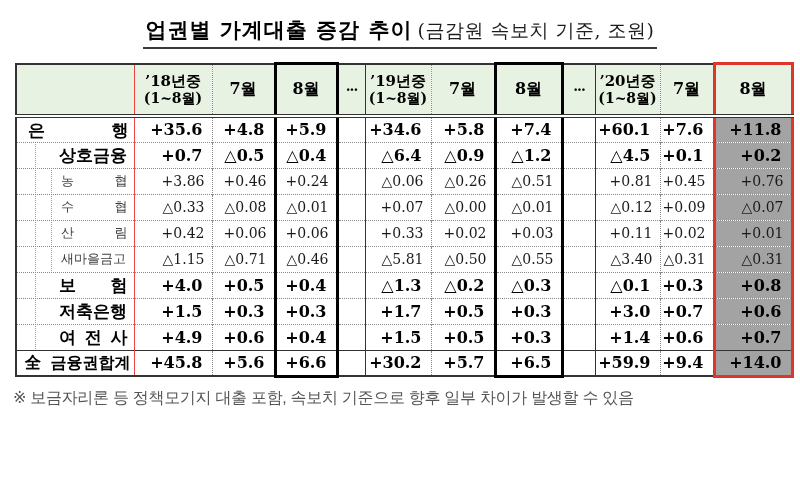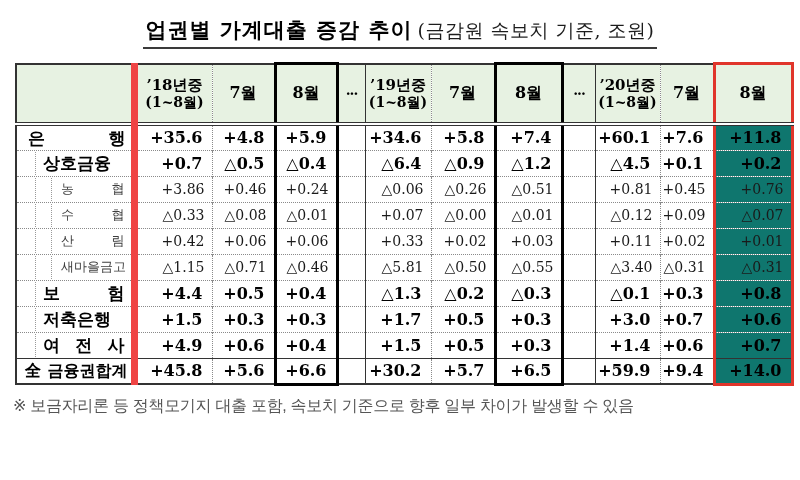--- a/index.html
+++ b/index.html
@@ -24,43 +24,43 @@
     width: 776px;
     border: 2px solid #333;
   }
   th, td { overflow: hidden; vertical-align: middle; }
 
   
   thead th {
     background: #e7f2e2;
     border-bottom: 4px double #333;
     font-weight: bold;
-    height: 60px;
+    height: 52px;
     font-size: 16px;
     text-align: center;
   }
   .yr-l1 { display: block; font-size: 15px; line-height: 17px; }
   .yr-l2 { display: block; font-size: 14px; line-height: 16px; font-weight: bold; }
   .dots-glyph { font-size: 14px; font-weight: bold; letter-spacing: -1px; }
 
   
-  .cl { border-right: 7px solid #ef4444; }          
+  .cl { border-right: 1px solid #ef4444; }          
   .cy { border-right: 1px dotted #8a8a8a; }      
   .cd { border-right: 1px solid #333; }          
 
   
   .bb { border-left: 3px solid #000; border-right: 3px solid #000; }
   thead th.bb { border-top: 3px solid #000; }
   tr.last td.bb { border-bottom: 3px solid #000; margin-left: 40px; }
 
   
   .rb { border-left: 3px solid #e0352b; border-right: 3px solid #e0352b; }
   thead th.rb { border-top: 3px solid #e0352b; }
   tr.last td.rb { border-bottom: 3px solid #e0352b; }
-  tbody td.rb { background: #0f766e; }
+  tbody td.rb { background: #a3a3a3; }
 
   
   tbody td { border-top: 1px dotted #8a8a8a; height: 26px; }
   tr.sep-solid td { border-top: 1px solid #333; }
 
   td.v { text-align: right; padding-right: 9px; font-weight: bold; font-size: 16px; }
   tr.sub td.v { font-weight: normal; font-size: 14px; color: #1a1a1a; padding-right: 7px; }
 
   
   td.label { position: relative; }
@@ -68,21 +68,21 @@
     display: block;
     text-align: justify;
     text-align-last: justify;
     word-break: break-all;
     white-space: nowrap;
     font-weight: bold;
     font-size: 17px;
     line-height: 24px;
   }
   tr.lvl0 .lab { padding: 0 5px 0 11px; }
-  tr.lvl1 .lab { padding: 0 6px 0 26px; }
+  tr.lvl1 .lab { padding: 0 6px 0 42px; }
   tr.lvl2 .lab { padding: 0 6px 0 44px; font-weight: normal; font-size: 13px; color: #3d3d3d; }
   tr.last .lab { font-size: 16px; padding: 0 3px 0 8px; }
 
   
   tr.g1 td.label::before {
     content: ""; position: absolute; left: 18px; top: -1px; bottom: -1px;
     border-left: 1px dotted #9a9a9a;
   }
   tr.g2 td.label::after {
     content: ""; position: absolute; left: 34px; top: -1px; bottom: -1px;
@@ -242,21 +242,21 @@
       <td class="v bb">△0.55</td>
       <td class="cd"></td>
       <td class="v cy">△3.40</td>
       <td class="v">△0.31</td>
       <td class="v rb">△0.31</td>
     </tr>
     <tr class="main lvl1 g1">
       <td class="label cl">
           <span class="lab">보 험</span>
         </td>
-      <td class="v cy">+4.4</td>
+      <td class="v cy">+4.0</td>
       <td class="v">+0.5</td>
       <td class="v bb">+0.4</td>
       <td class="cd"></td>
       <td class="v cy">△1.3</td>
       <td class="v">△0.2</td>
       <td class="v bb">△0.3</td>
       <td class="cd"></td>
       <td class="v cy">△0.1</td>
       <td class="v">+0.3</td>
       <td class="v rb">+0.8</td>

